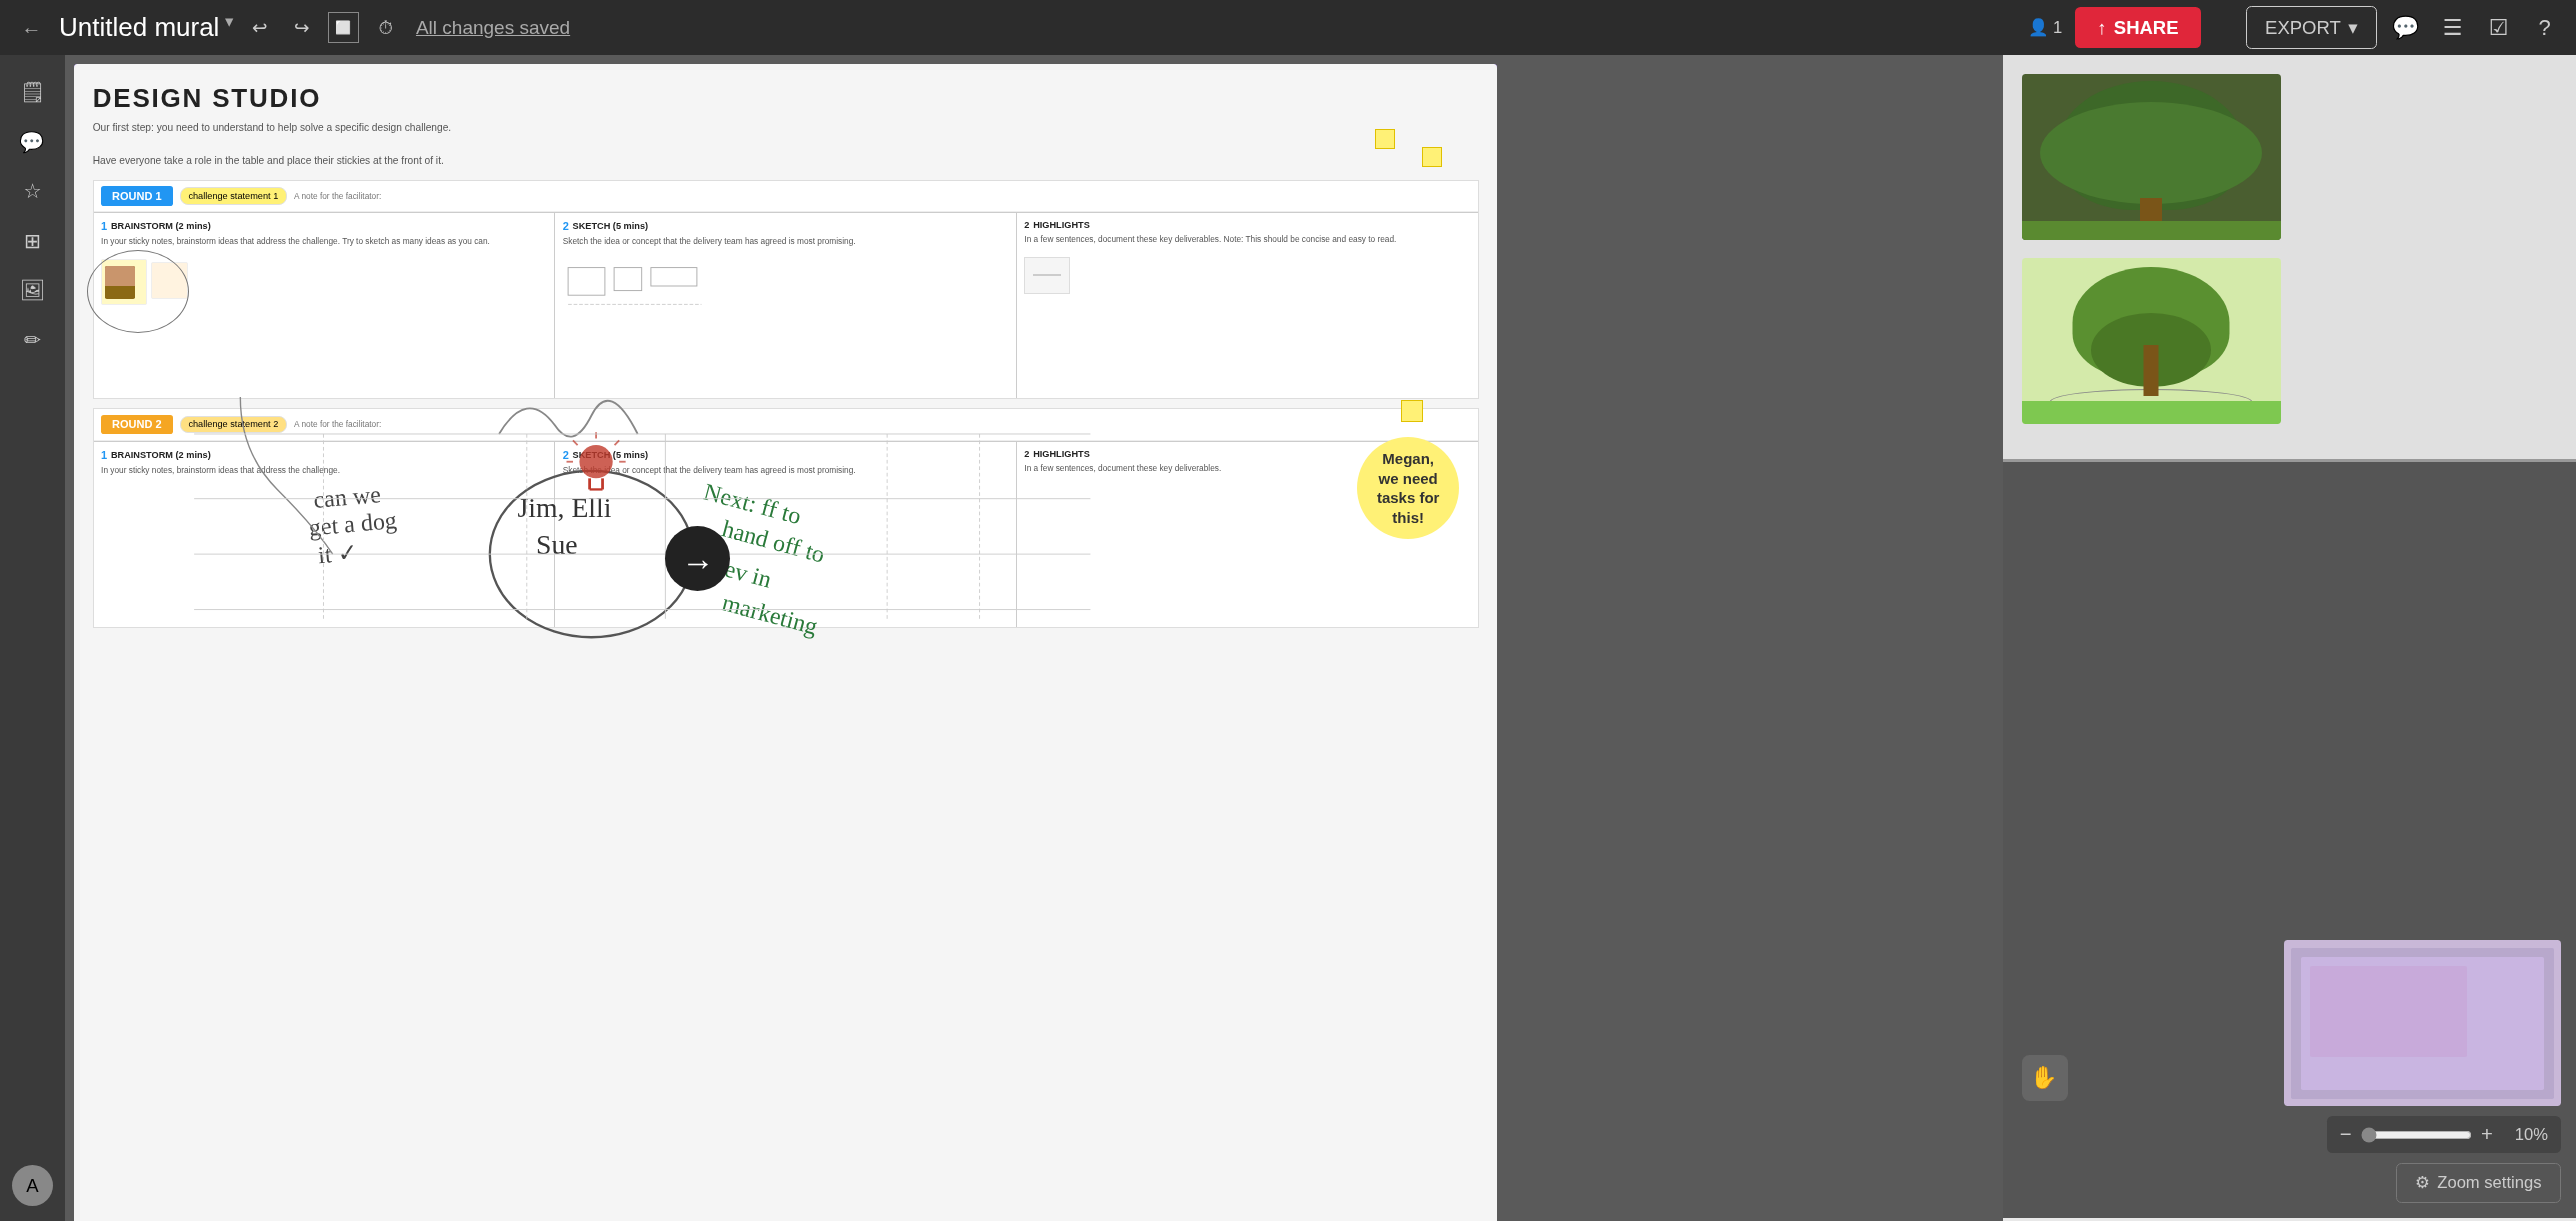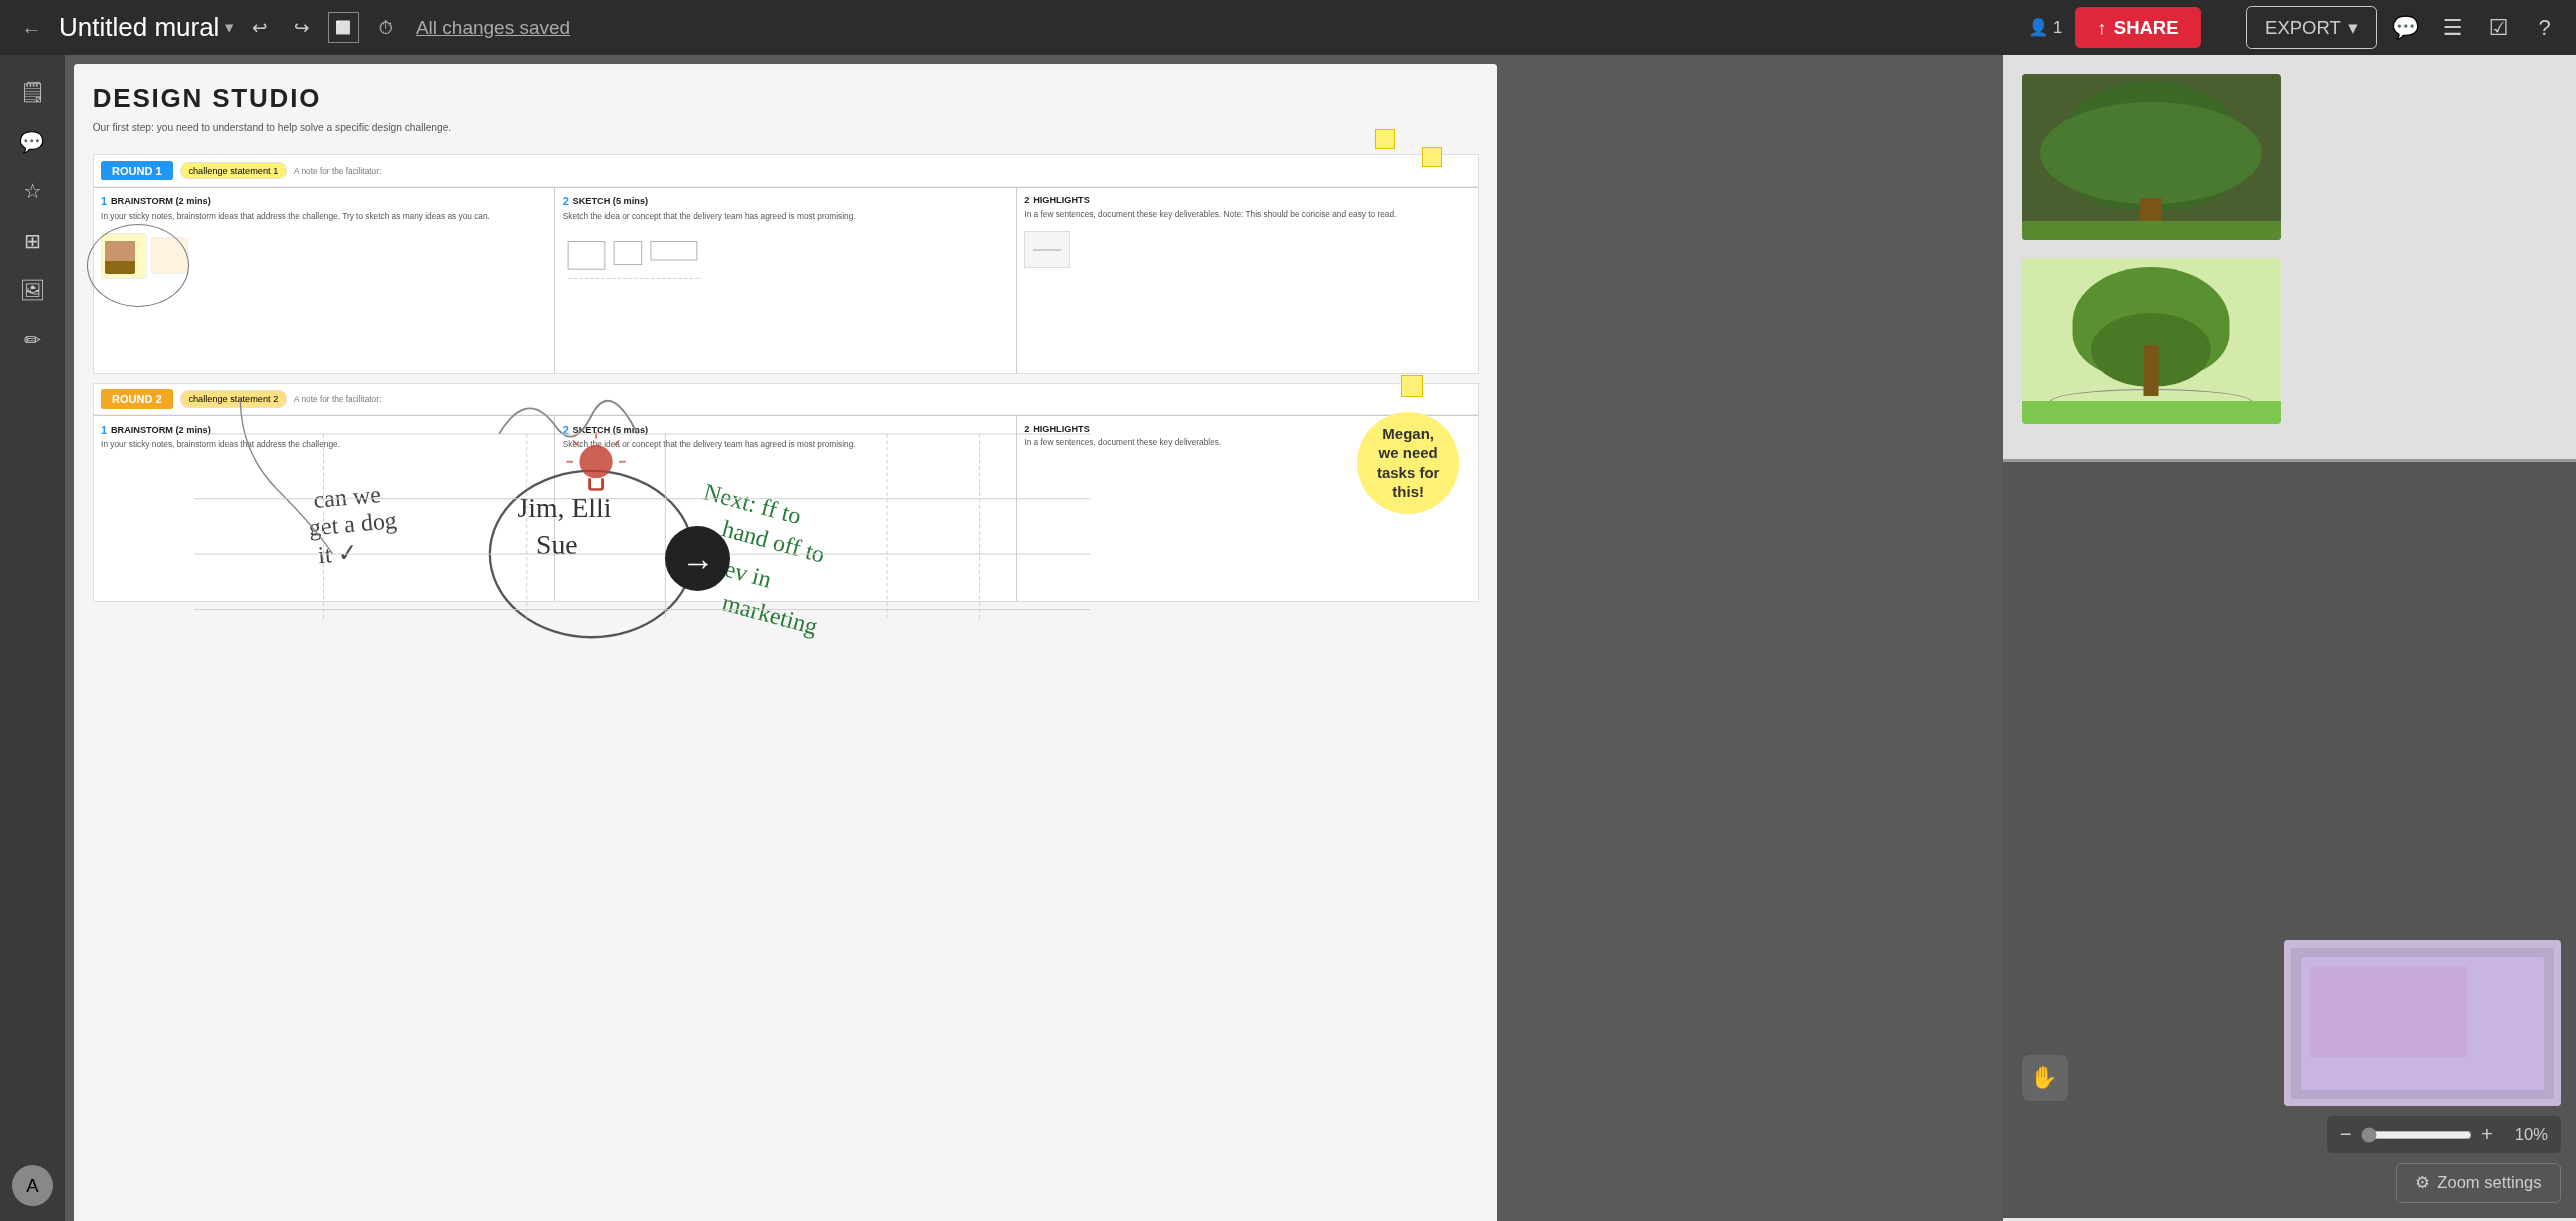--- a/index.html
+++ b/index.html
@@ -8,21 +8,21 @@
     
     #topbar {
       position: absolute; top: 0; left: 0; right: 0; height: 55px;
       background: #2c2c2c; display: flex; align-items: center; padding: 0 15px;
       z-index: 100; gap: 11px;
     }
     #back-btn {
       width: 33px; height: 33px; border: none; background: transparent; cursor: pointer;
       color: #aaa; font-size: 20.3px; display: flex; align-items: center; justify-content: center;
     }
-    #mural-title-area { display: flex; align-items: center; gap: 5.5px; cursor: pointer; }
+    #mural-title-area { display: flex; align-items: flex-start; gap: 5.5px; cursor: pointer; }
     #mural-title { font-size: 26px; font-weight: 500; color: #fff; }
     #title-chevron { color: #aaa; font-size: 16.6px; }
     #undo-btn, #redo-btn {
       width: 31px; height: 31px; background: transparent; border: none; cursor: pointer;
       color: #ccc; font-size: 18.5px; display: flex; align-items: center; justify-content: center;
     }
     #frame-btn {
       width: 31px; height: 31px; background: transparent; border: 1.8px solid #888; cursor: pointer;
       color: #ccc; font-size: 13px; display: flex; align-items: center; justify-content: center;
     }
@@ -226,20 +226,21 @@
   <div id="sidebar-avatar">A</div>
 </div>
 
 <div id="canvas-area">
 
   <div id="mural-canvas">
     <div id="design-studio-content">
 
       <div class="ds-title">DESIGN STUDIO</div>
       <div class="ds-instructions">Our first step: you need to understand to help solve a specific design challenge.</div>
+      <div class="ds-step2">Have everyone take a role in the table and place their stickies at the front of it.</div>
 
       <div style="display:flex; gap:9.2px;flex-direction:column;">
 
         <div style="flex:1; border:0.9px solid #ddd; background:#fff;">
           <div style="display:flex; gap:7.4px; padding:5.5px 7.4px; align-items:center; border-bottom:0.9px solid #eee;">
             <div class="round-label">ROUND 1</div>
             <div class="challenge-tag">challenge statement 1</div>
             <div class="challenge-notes">A note for the facilitator:</div>
           </div>
           <div style="display:grid; grid-template-columns:1fr 1fr 1fr; gap:0.9px; background:#ccc; border-top:0.9px solid #ccc;">

